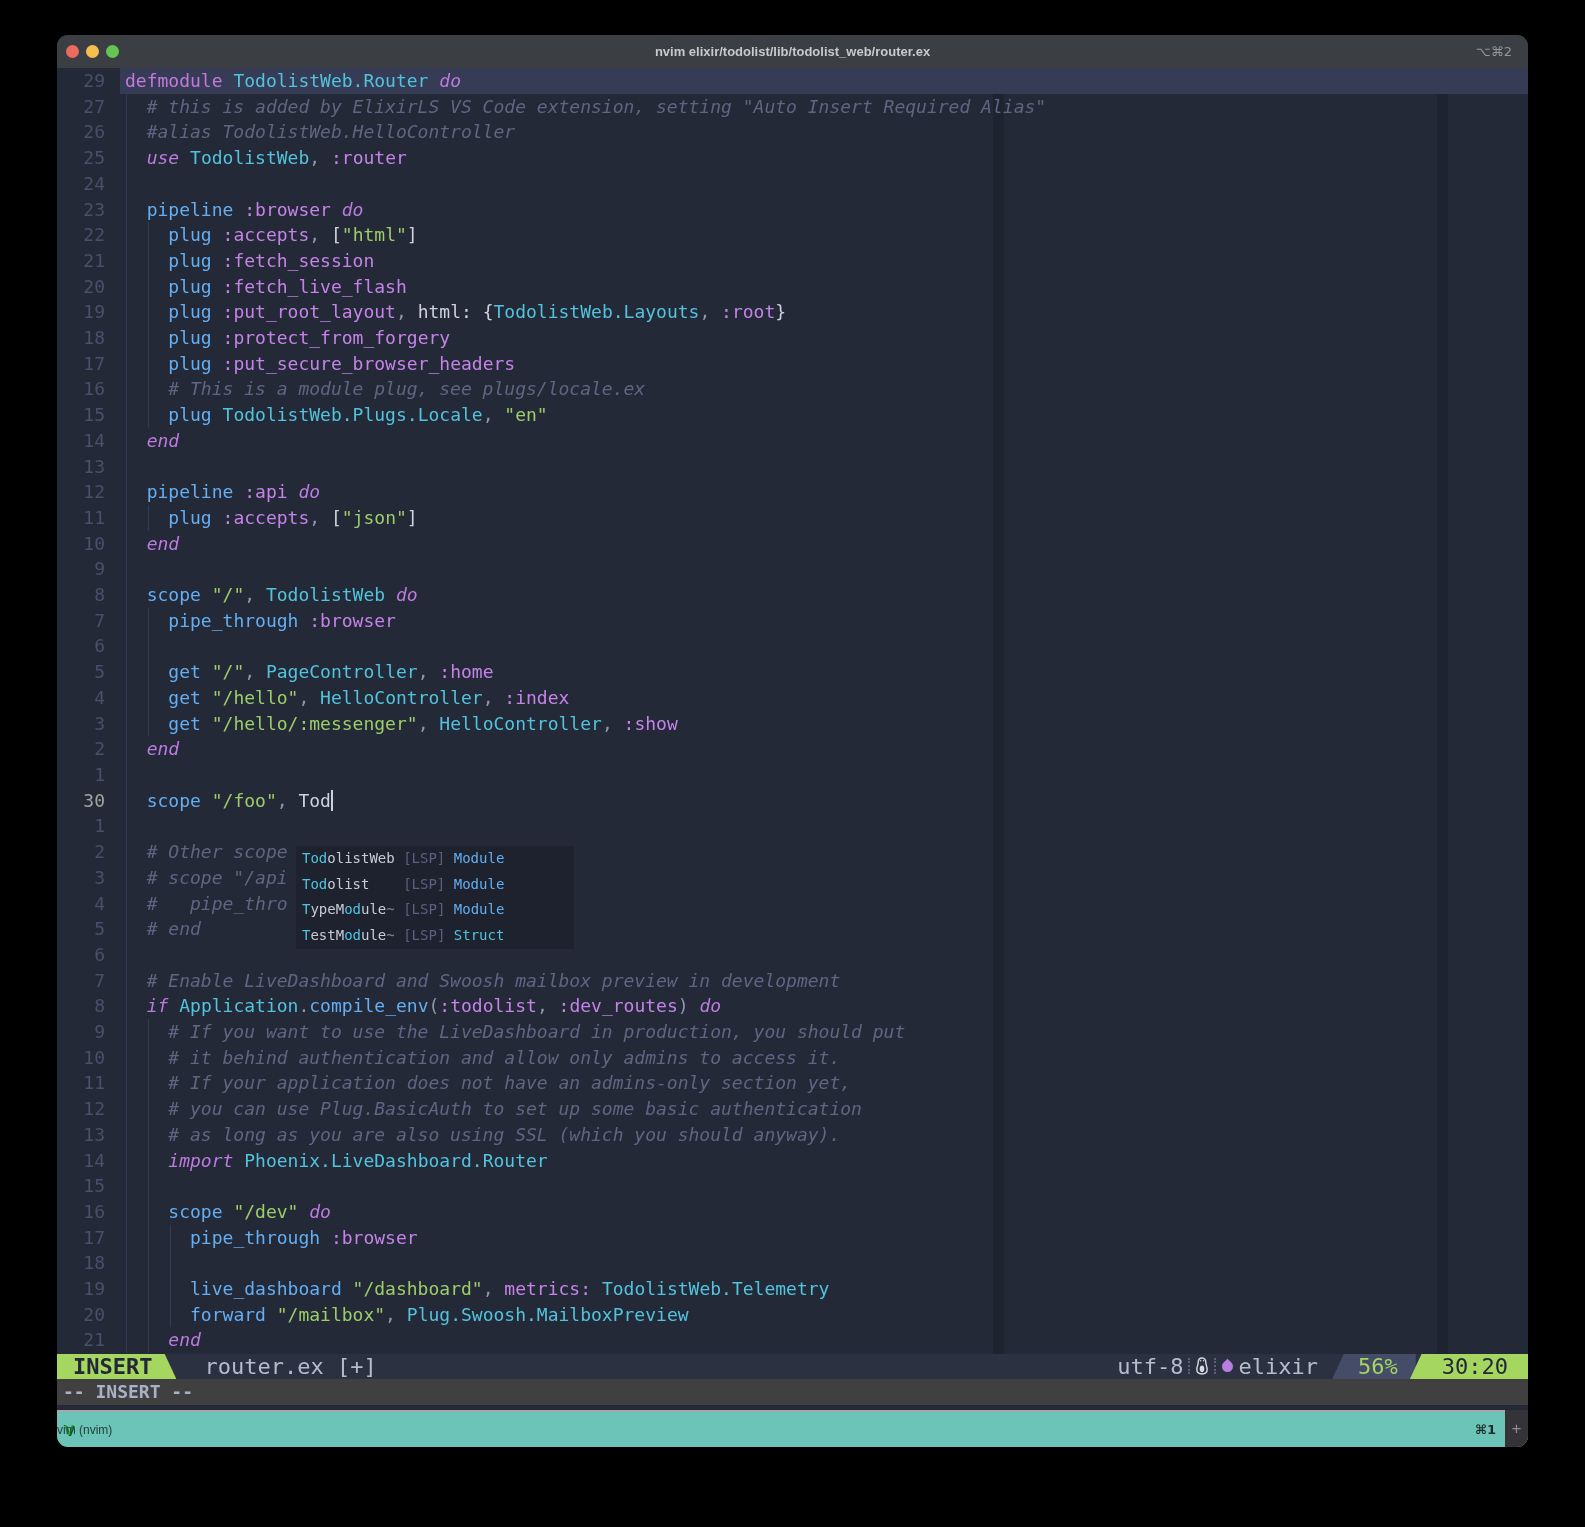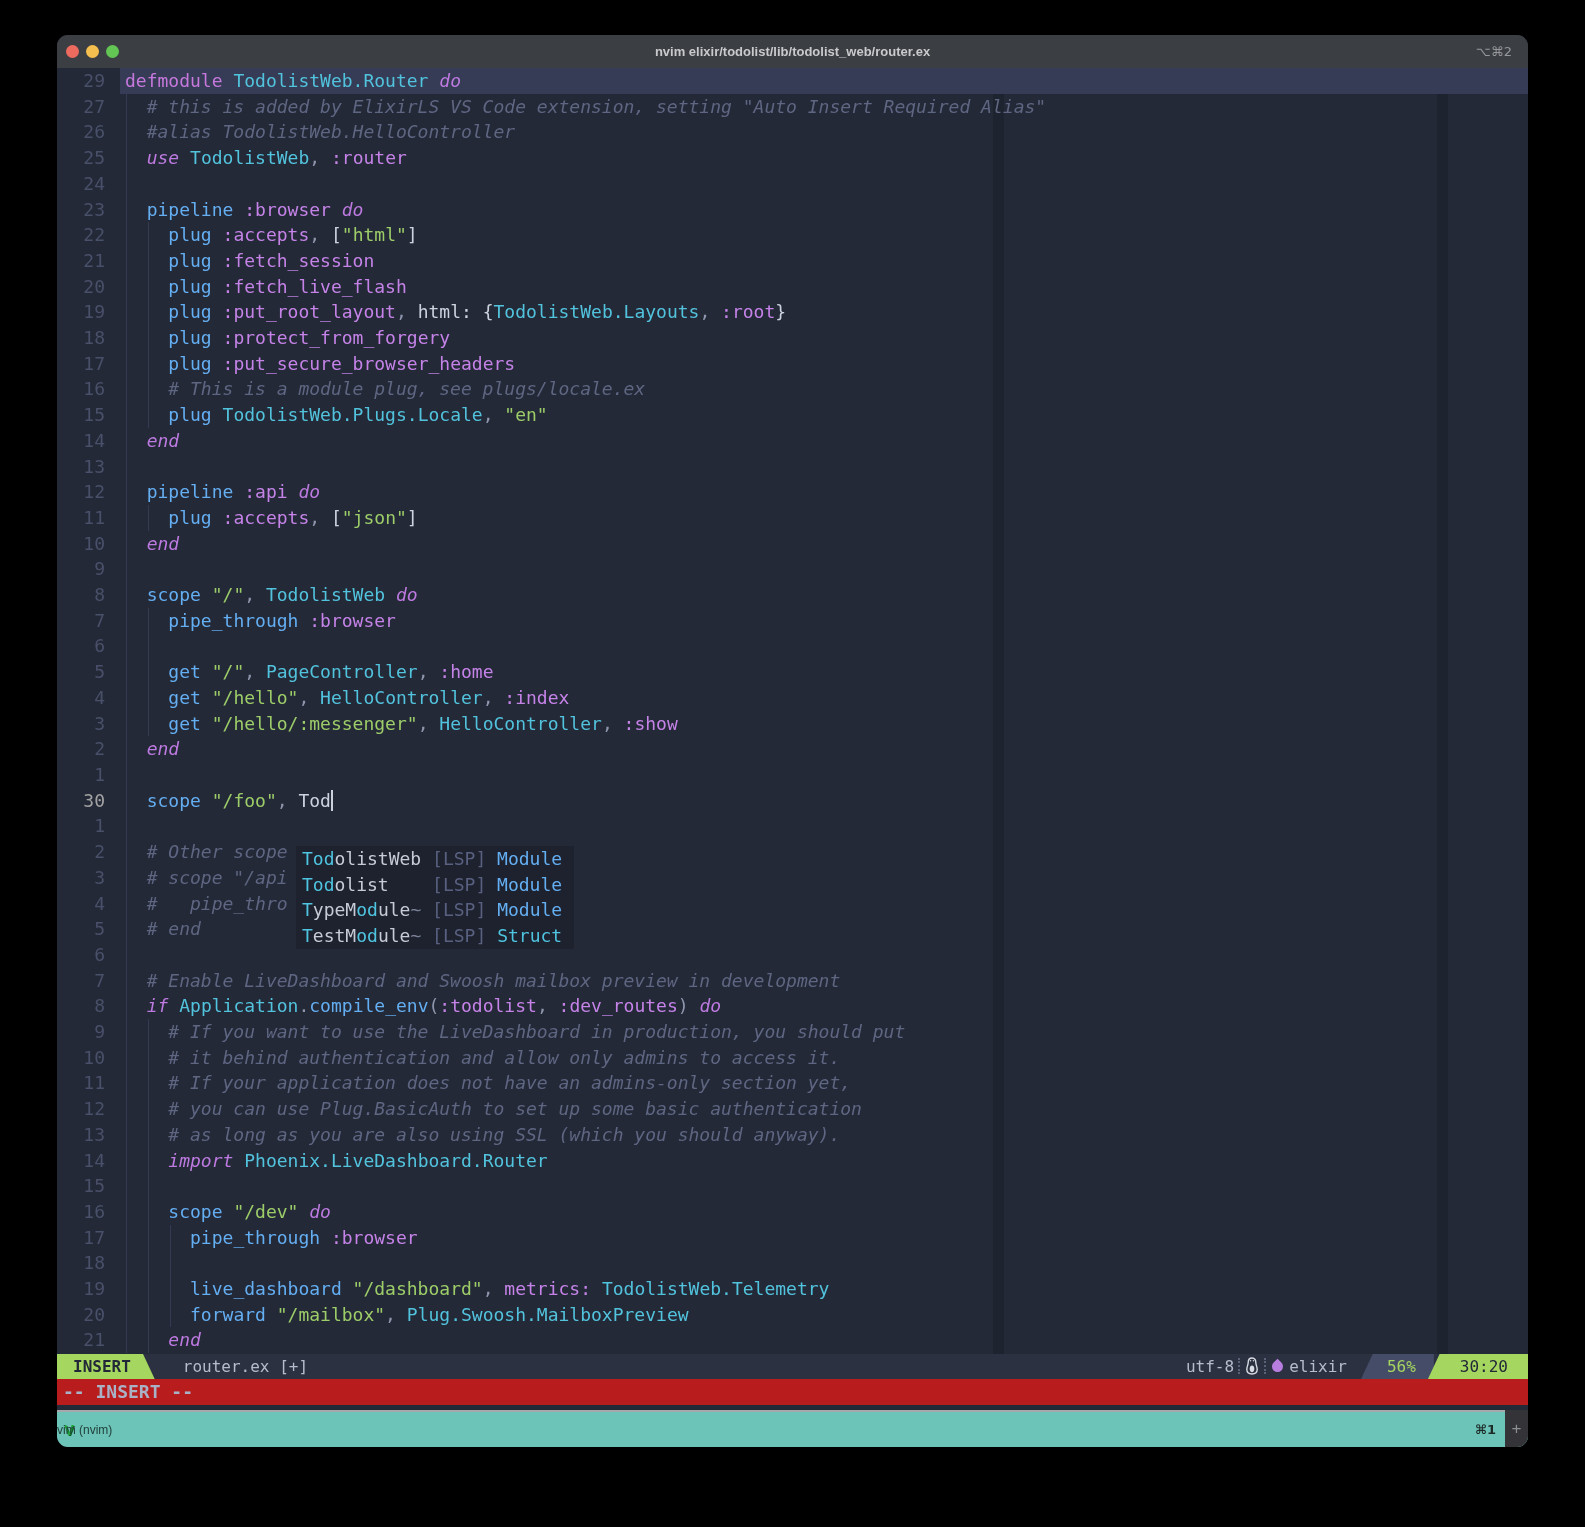--- a/index.html
+++ b/index.html
@@ -41,44 +41,44 @@
   .tk-m{color:#52c3dd}
   .tk-a{color:#c583e8}
   .tk-s{color:#9dcd68}
   .tk-c{color:#5e6682;font-style:italic}
   .tk-p{color:#8f97ad}
   .tk-w{color:#cdd2de}
   .tk-t{color:#cdd2de}
   
   .popup{position:absolute;left:239px;top:778px;width:278px;background:#1d222e;
          z-index:5;padding:0;}
-  .pitem{height:25.71px;line-height:25.71px;font-size:18px;white-space:pre;padding-left:6px;}
+  .pitem{height:25.71px;line-height:25.71px;font-size:14px;white-space:pre;padding-left:6px;}
   .tk-pm{color:#4fc4e0}.tk-pw{color:#c7cbd8}.tk-pl{color:#596080}
   .tk-kb{color:#64aef2}.tk-kc{color:#4fc4e0}.tk-dim{color:#7a8096}
   
   .statusline{height:25.71px;flex:none;background:#2b3140;display:flex;align-items:stretch;
-              font-size:16px;line-height:25.71px;color:#b5bccd;}
+              font-size:22px;line-height:25.71px;color:#b5bccd;}
   .seg-mode{flex:none;background:#a5d65f;color:#232838;font-weight:bold;
             padding:0 24px 0 16px;
             clip-path:polygon(0 0,calc(100% - 12px) 0,100% 100%,0 100%);}
   .sl-file{margin-left:28px;color:#b5bccd;}
   .sl-spacer{flex:1;}
   .sl-right{display:flex;align-items:center;gap:4px;}
   .dotsep{width:0;height:16px;border-left:2px dotted #5a6278;}
   .droplet{width:11px;height:11px;background:#b77ee0;border-radius:0 50% 50% 50%;
            transform:rotate(45deg);margin:0 2px;}
   .seg-pct{flex:none;background:#454c68;color:#a5d65f;margin-left:14px;
            padding:0 18px 0 26px;
            clip-path:polygon(12px 0,100% 0,100% 100%,0 100%);}
   .seg-loc{flex:none;background:#a5d65f;color:#232838;margin-left:-6px;
            padding:0 20px 0 32px;
            clip-path:polygon(12px 0,100% 0,100% 100%,0 100%);}
   
   .cmdline{height:25.71px;flex:none;font-size:18px;line-height:25.71px;
-           font-weight:bold;color:#a9b1c6;padding-left:6px;background:#b91c1c;}
+           font-weight:bold;color:#a9b1c6;padding-left:6px;background:#404040;}
   .filler{flex:1;background:#242938;}
   
   .tabbar{height:35px;flex:none;background:#6cc3b7;border-top:2px solid #a6a8ab;
           display:flex;align-items:center;position:relative;
           font-family:"Liberation Sans",sans-serif;}
   .vimlogo{margin-left:7px;font-weight:bold;font-size:15px;color:#1fa63c;
            text-shadow:1px 1px 0 #0d5a20;}
   .tabtitle{position:absolute;left:0;right:0;text-align:left;color:#22413c;font-size:12px;}
   .tabhotkey{position:absolute;right:32px;color:#1d2b28;font-size:13px;font-weight:bold;
              font-family:"DejaVu Sans",sans-serif;}

